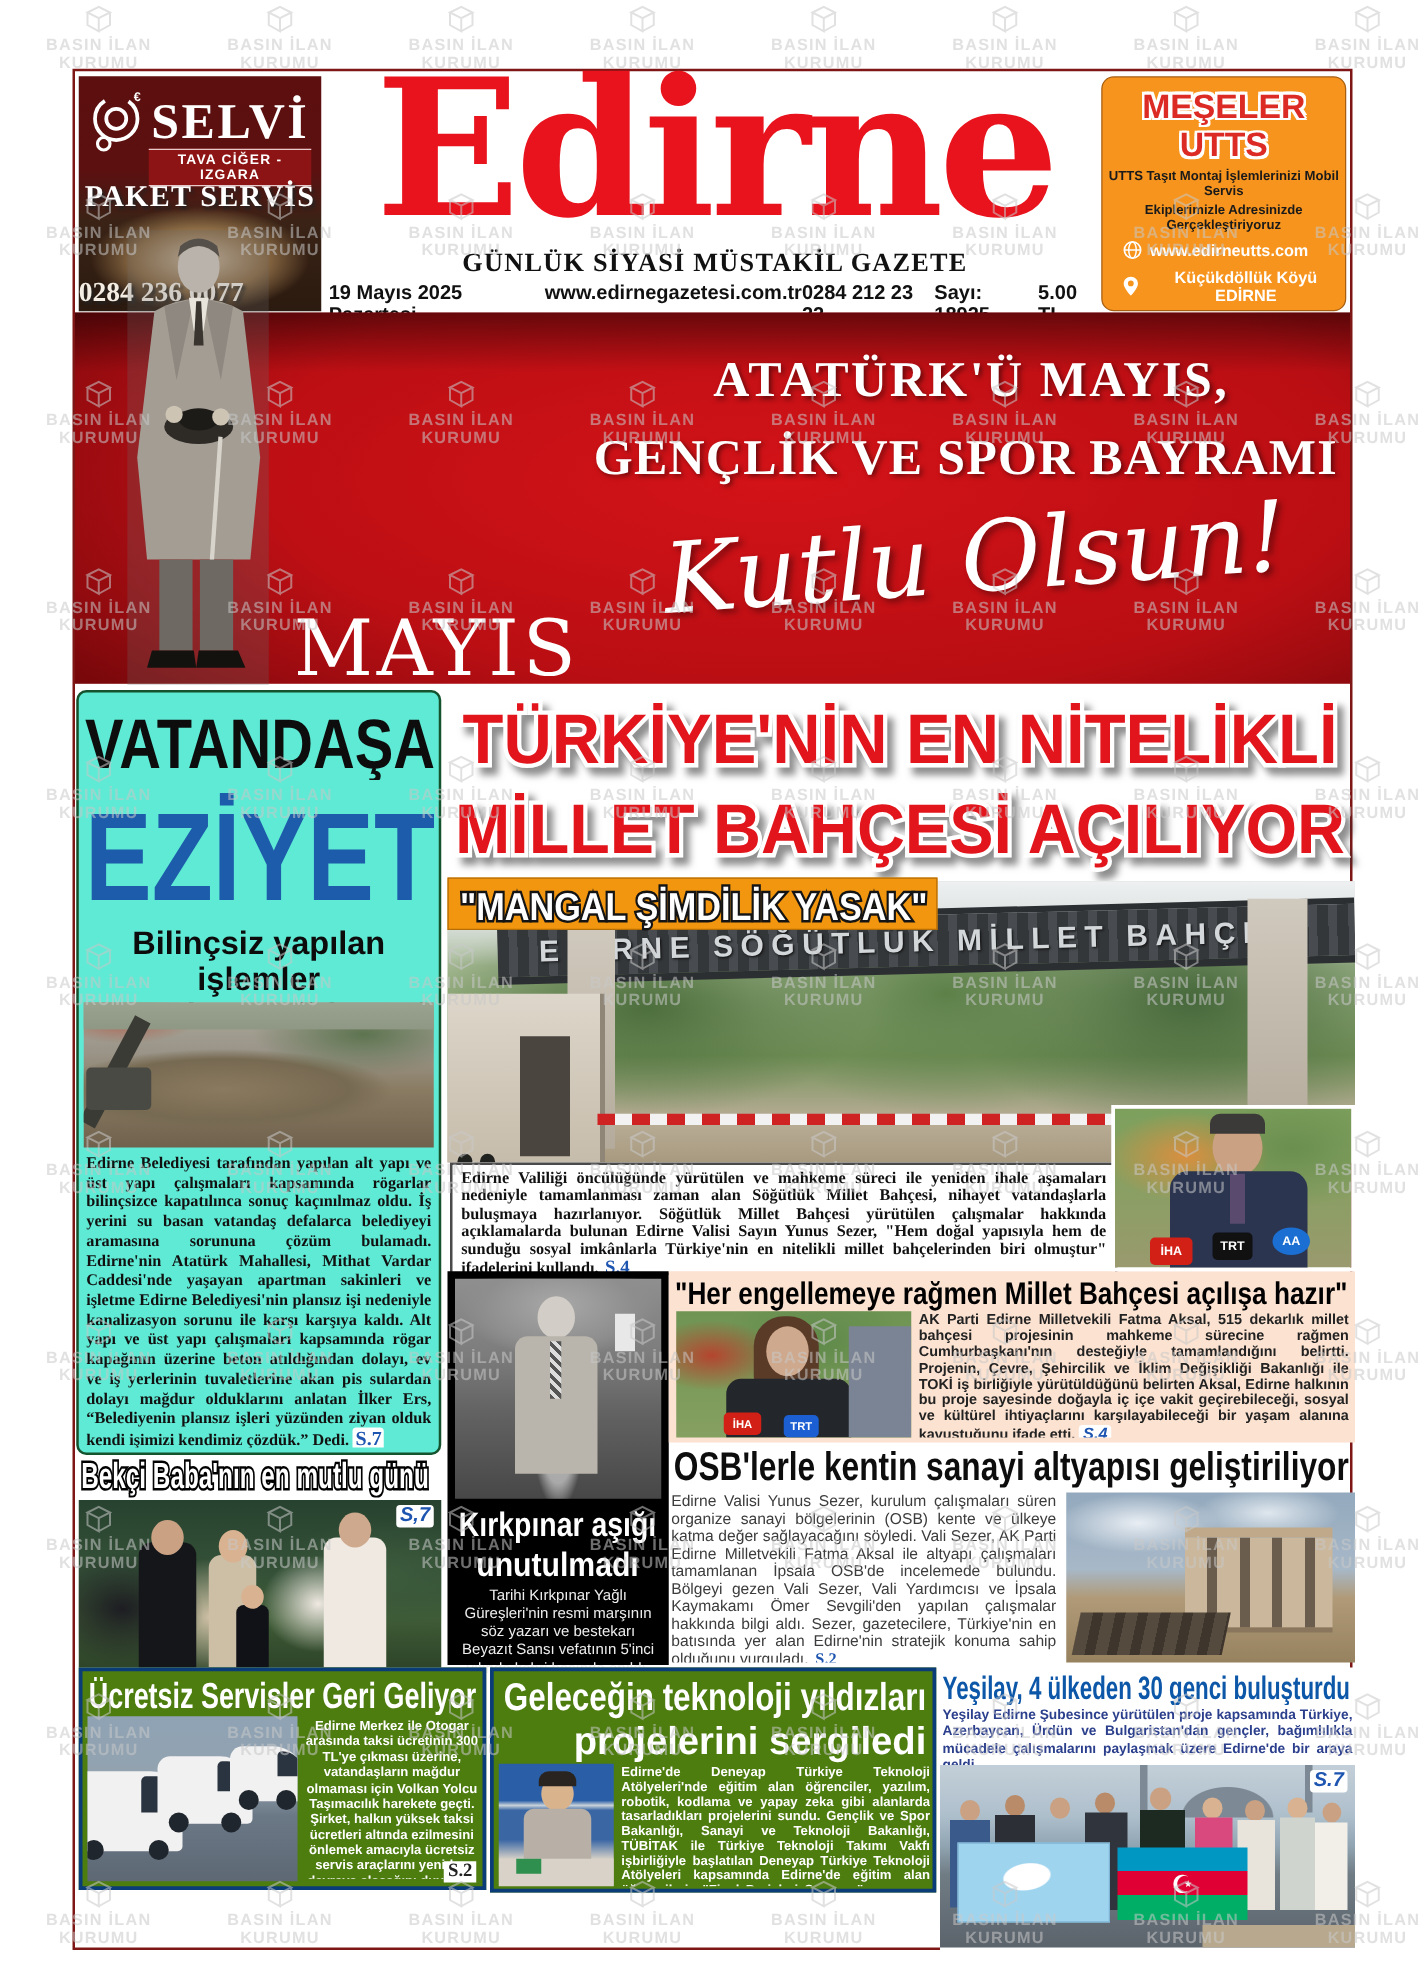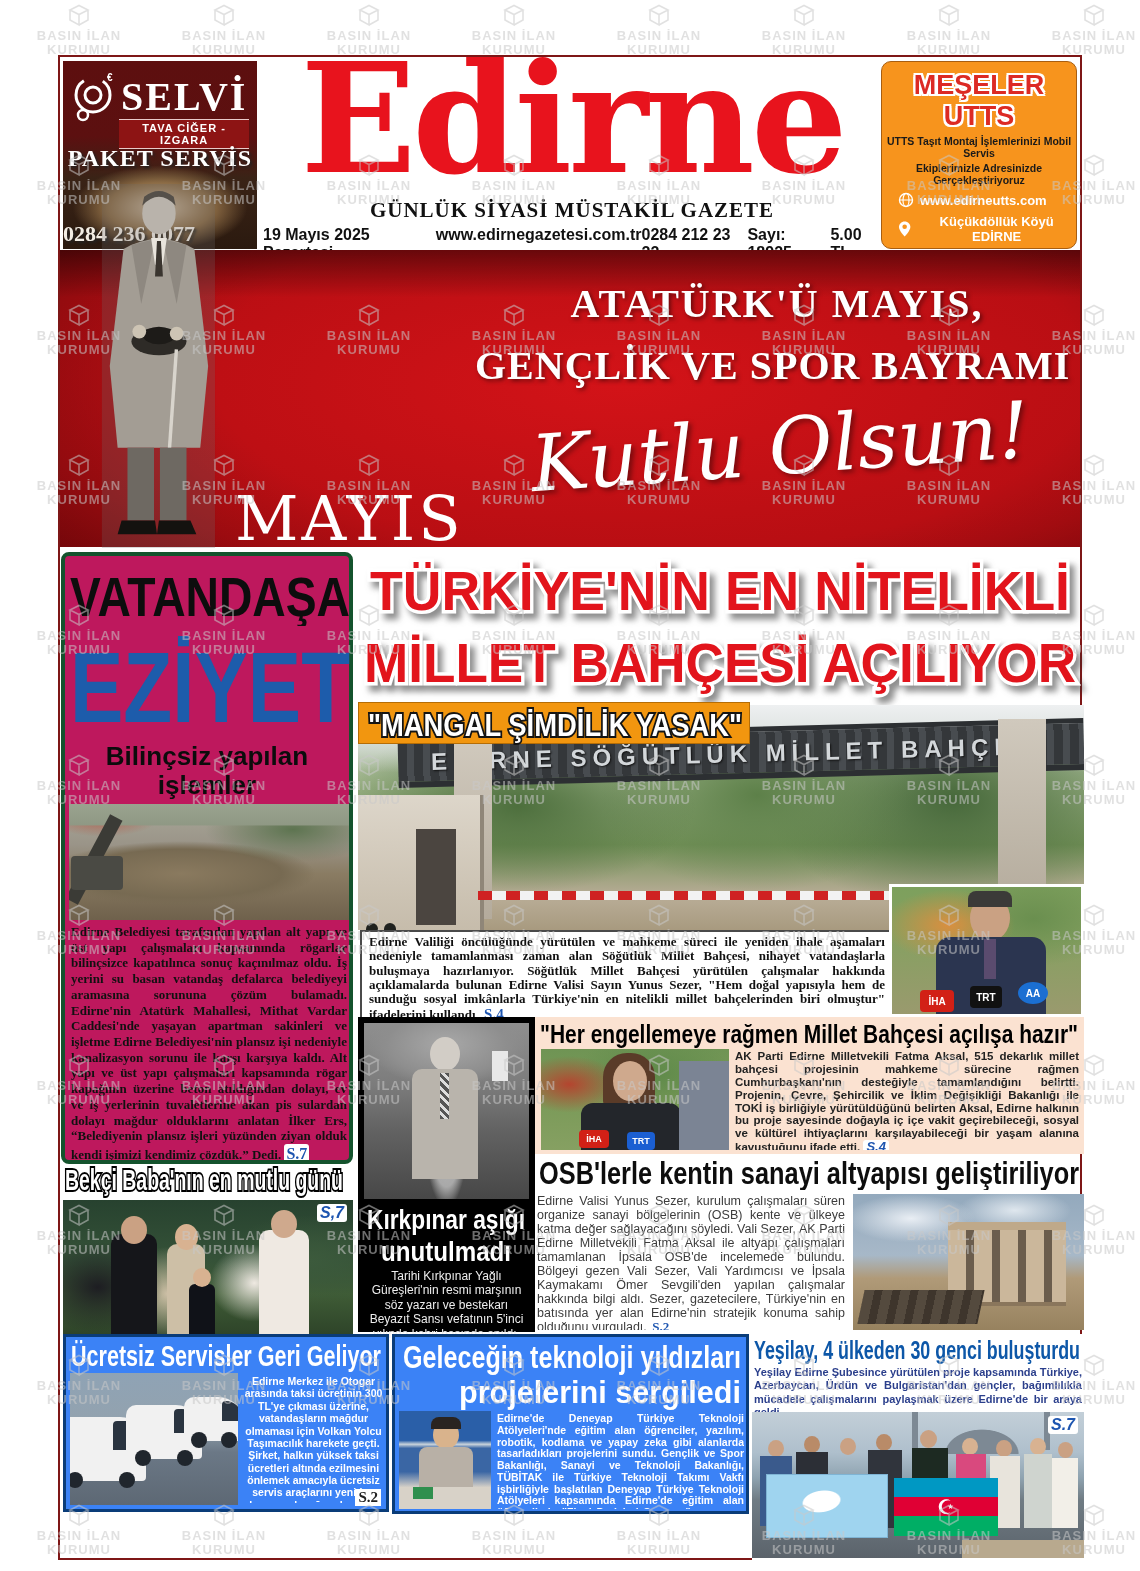--- a/index.html
+++ b/index.html
@@ -52,22 +52,22 @@
   .num19{position:absolute;left:168px;top:-18px;font:bold 255px "DejaVu Serif",serif;
       color:#fff;line-height:1;letter-spacing:-10px;text-shadow:0 0 12px rgba(0,0,0,.35);}
   .mayis{position:absolute;left:175px;top:232px;font:62px "DejaVu Serif",serif;color:#fff;letter-spacing:3px;}
   .ban-l1{position:absolute;left:415px;top:30px;width:604px;text-align:center;color:#fff;
       font:bold 40px "Liberation Serif",serif;letter-spacing:2px;white-space:nowrap;text-shadow:2px 2px 4px rgba(0,0,0,.5);}
   .ban-l2{position:absolute;left:415px;top:92px;width:604px;text-align:left;color:#fff;
       font:bold 40px "Liberation Serif",serif;letter-spacing:1px;white-space:nowrap;text-shadow:2px 2px 4px rgba(0,0,0,.5);}
   .ban-script{position:absolute;left:430px;top:152px;width:580px;text-align:center;color:#fff;
       font:italic 78px "DejaVu Serif",serif;transform:rotate(-4deg);text-shadow:3px 3px 5px rgba(0,0,0,.4);}
   
-  .left-box{left:1px;top:495px;width:292px;height:612px;border:4px solid #14532d;border-radius:8px;
-      box-sizing:border-box;background:#be185d;}
+  .left-box{left:1px;top:495px;width:292px;height:612px;border:2px solid #14532d;border-radius:8px;
+      box-sizing:border-box;background:#5eead4;}
   .subhead{position:absolute;left:0;top:186px;width:100%;text-align:center;
       font:bold 26px "Liberation Sans",sans-serif;color:#0c0c0c;line-height:1.12;}
   .body-serif{font-family:"Liberation Serif",serif;font-weight:bold;text-align:justify;color:#111;}
   .chip{display:inline-block;background:#fff;color:#1d55b0;font-weight:bold;padding:0 2px;
       border-radius:3px;font-family:"Liberation Serif",serif;}
   .chip-it{display:inline-block;background:#fff;color:#1d55b0;font-weight:bold;font-style:italic;
       padding:0 3px;border-radius:3px;}
   .photo{position:absolute;overflow:hidden;}
   .construction-ph{background:
       linear-gradient(180deg,#9aa38f 0%,#8f9884 18%,rgba(0,0,0,0) 19%),
@@ -138,21 +138,21 @@
       linear-gradient(180deg,#c3cfd8 0%,#aebfcc 28%,#8fa3b0 45%,#707c84 60%,#5b636b 100%);}
   .mosque{position:absolute;left:170px;top:2px;width:120px;height:40px;
       background:radial-gradient(50% 100% at 50% 100%,#7d8994 0%,#7d8994 60%,rgba(0,0,0,0) 62%);}
   .minaret{position:absolute;top:-6px;width:6px;height:44px;background:#7d8994;}
   .flag-blue{position:absolute;background:#9fd4ef;border:1px solid #7fb4d4;}
   .flag-az{position:absolute;background:linear-gradient(180deg,#0098c3 0 33%,#e00034 33% 66%,#00ae65 66% 100%);
       display:flex;align-items:center;justify-content:center;color:#fff;font:bold 20px "DejaVu Sans",sans-serif;}
   .wolf{position:absolute;left:18%;top:22%;width:55%;height:50%;
       background:radial-gradient(50% 60% at 50% 40%,#fff 0%,#fff 55%,rgba(0,0,0,0) 60%);transform:rotate(-8deg);}
   
-  .bluebox{background:#3b82f6;border:3px solid #0a3c78;box-sizing:border-box;}
+  .bluebox{background:#4d7c0f;border:3px solid #0a3c78;box-sizing:border-box;}
   .white-body{font-weight:bold;color:#fff;text-align:justify;}
   .sv-head text{font-family:"Liberation Sans",sans-serif;font-weight:bold;}
   .peach{background:#fbe2d1;}
   .kicker-box{background:#f2960f;border:1px solid #b56d06;box-sizing:border-box;z-index:5;}
   .osb-body{font-family:"Liberation Sans",sans-serif;color:#3c3c3c;text-align:justify;}
   .sref{color:#222;font:bold 15px "Liberation Serif",serif;}
 </style>
 </head>
 <body>
 

